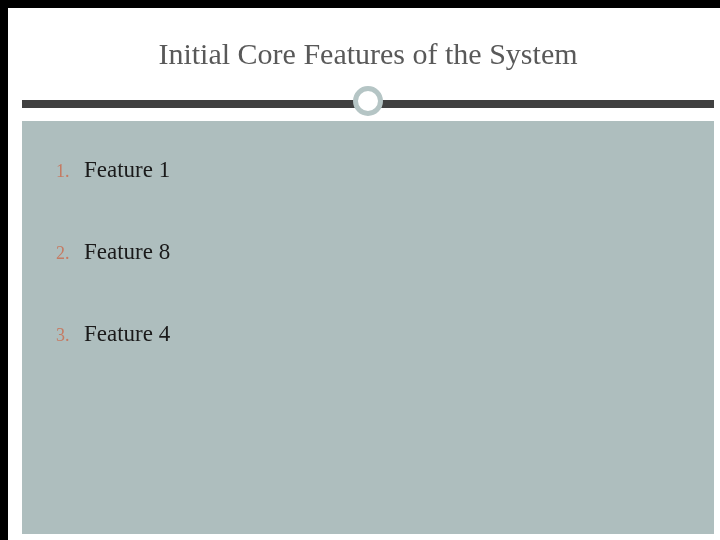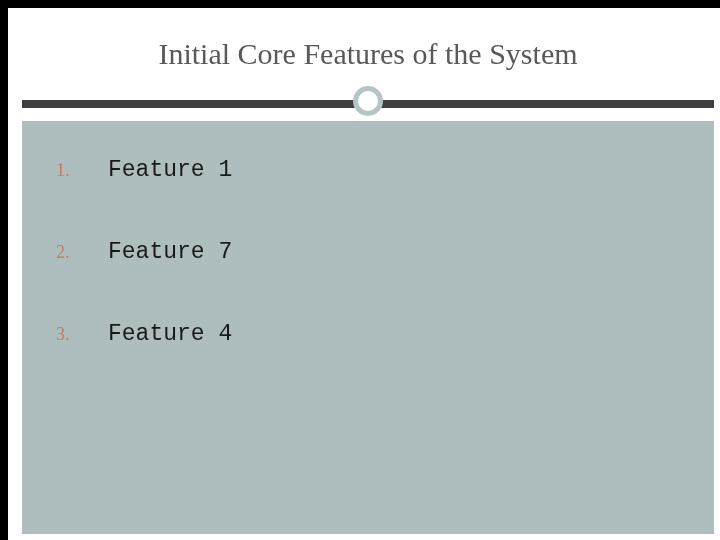--- a/index.html
+++ b/index.html
@@ -70,42 +70,41 @@
   }
   .number {
     font-size: 18px;
     color: #c57b63;
     font-family: Georgia, 'Times New Roman', serif;
     min-width: 28px;
   }
   .item-text {
     font-size: 23px;
     color: #1a1a1a;
-    font-family: Liberation Mono, monospace;
-    margin-left: 24px;
+    font-family: Liberation Serif, serif;
   }
 </style>
 </head>
 <body>
 
 <div class="slide">
   <div class="title-area">
     <h1 class="title">Initial Core Features of the System</h1>
   </div>
   <div class="divider"></div>
   <div class="ring"></div>
   <div class="body-area">
     <ol class="list">
       <li class="list-item">
         <span class="number">1.</span>
         <span class="item-text">Feature 1</span>
       </li>
       <li class="list-item">
         <span class="number">2.</span>
-        <span class="item-text">Feature 7</span>
+        <span class="item-text">Feature 8</span>
       </li>
       <li class="list-item">
         <span class="number">3.</span>
         <span class="item-text">Feature 4</span>
       </li>
     </ol>
   </div>
 </div>
 
 </body></html>

